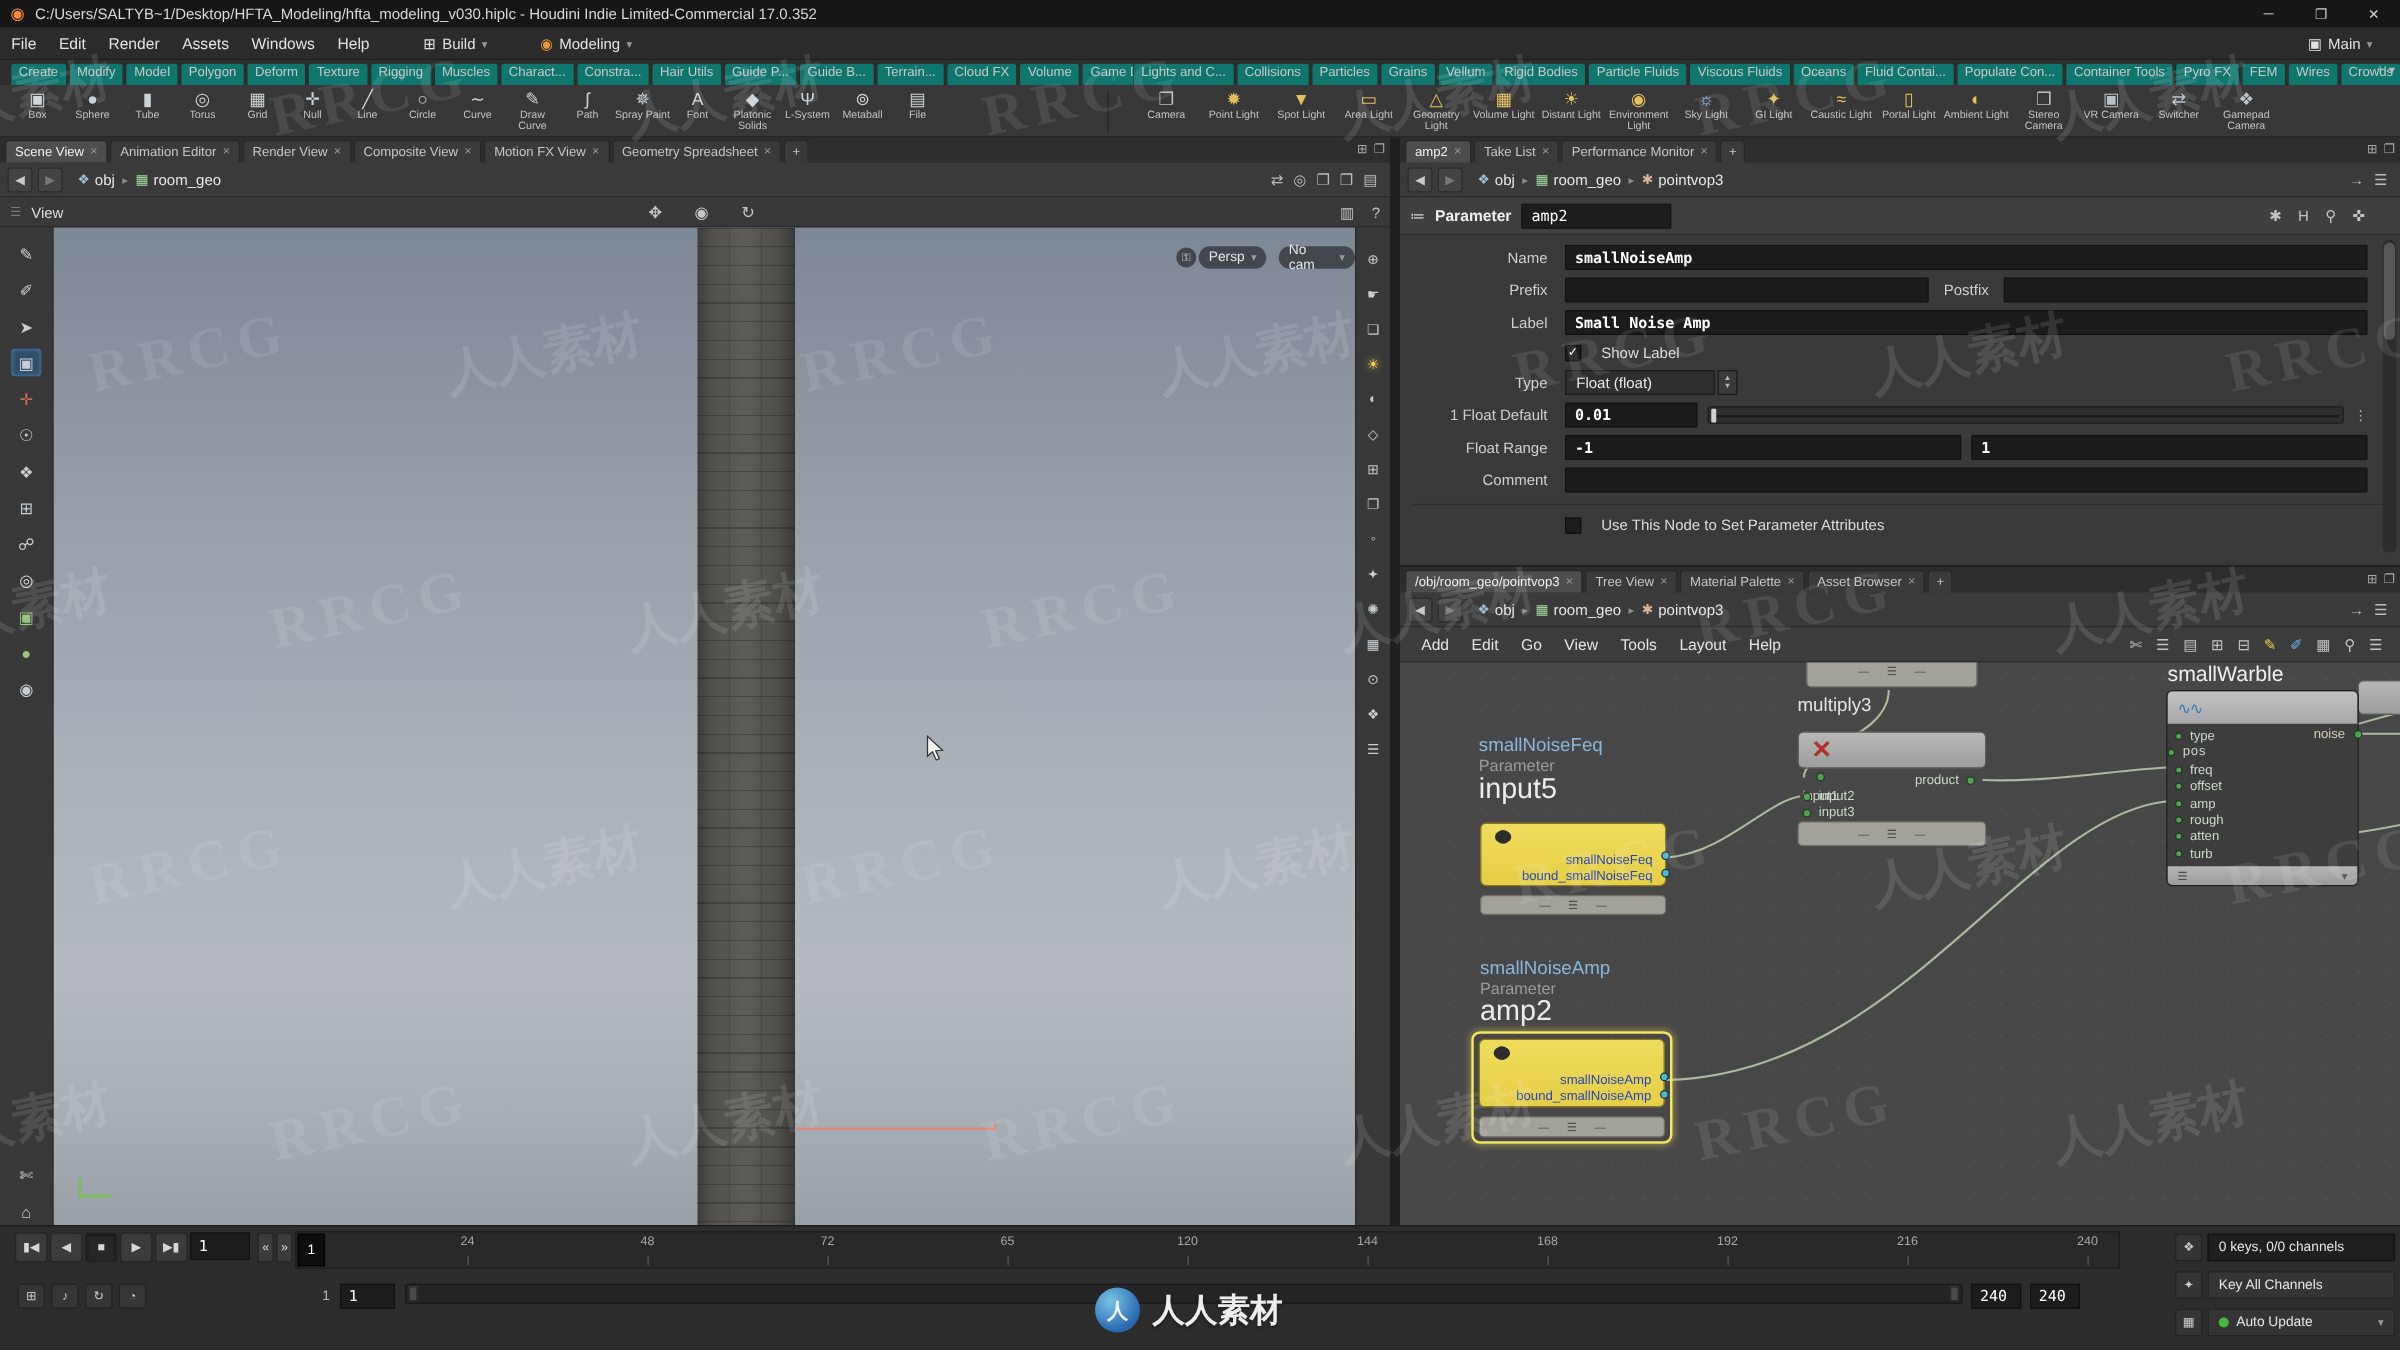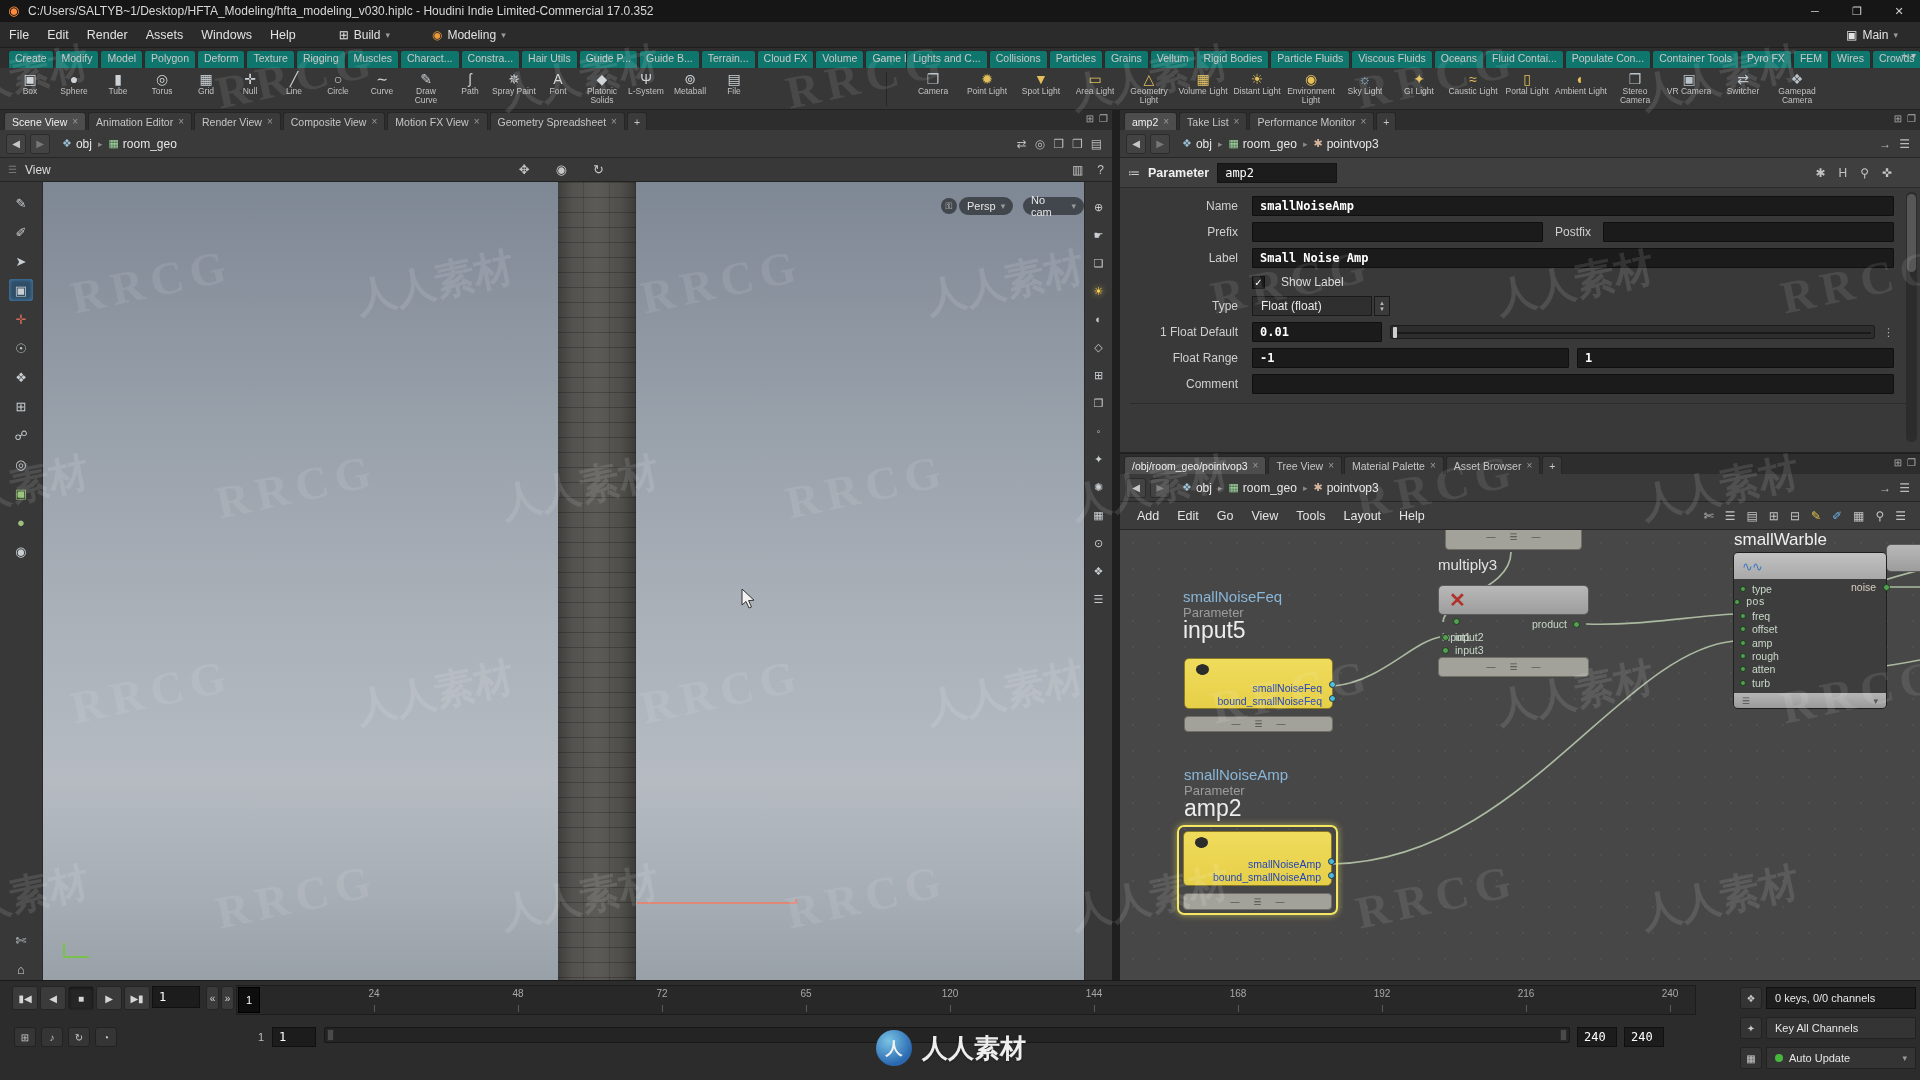--- a/index.html
+++ b/index.html
@@ -640,21 +640,21 @@
               <div class="spin">
                   <span>▲</span>
                   <span>▼</span>
                 </div>
             </div>
           </div>
 
           <div class="prow">
             <div class="plabel">1 Float Default</div>
             <div class="pfields">
-              <div class="pfield" style="width:130px">0.01</div>
+              <div class="pfield" style="width:106px">0.01</div>
               <div class="pslider">
                 <div class="groove"></div>
                   <div class="handle"></div>
               </div>
               <span class="mini-icon">⋮</span>
             </div>
           </div>
 
           <div class="prow">
             <div class="plabel">Float Range</div>
@@ -666,20 +666,27 @@
 
           <div class="prow">
             <div class="plabel">Comment</div>
             <div class="pfields">
                 <div class="pfield grow"></div>
               </div>
           </div>
 
           <div class="psep"></div>
 
+          <div class="prow short">
+            <div class="plabel"></div>
+            <div class="pfields">
+              <div class="checkbox"></div>
+              <span class="cb-label">Use This Node to Set Parameter Attributes</span>
+            </div>
+          </div>
 
           <div class="param-scroll">
               <div class="thumb"></div>
             </div>
         </div>
       </div>
 
       <div class="network-pane">
         <div class="pane-tabs">
           <div style="display:flex;align-items:flex-end">

